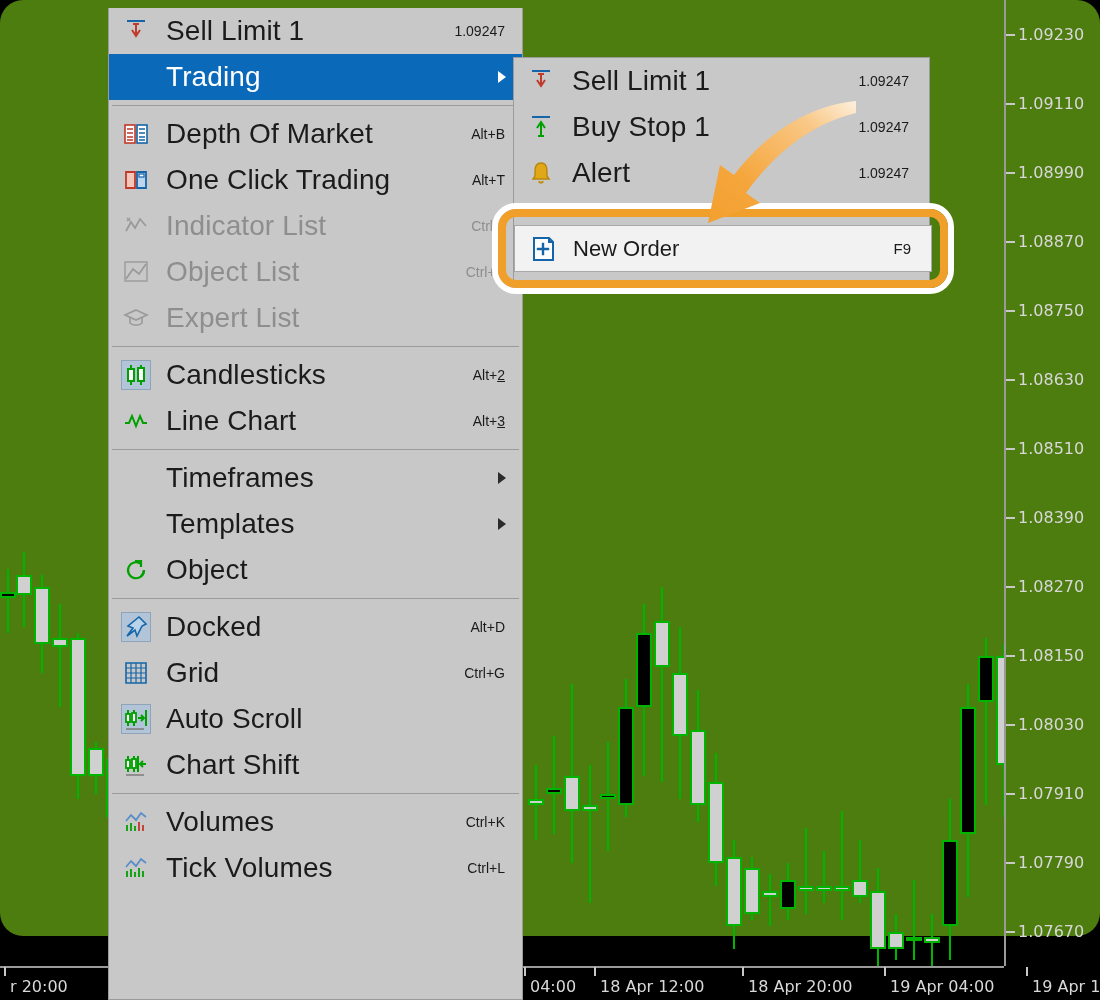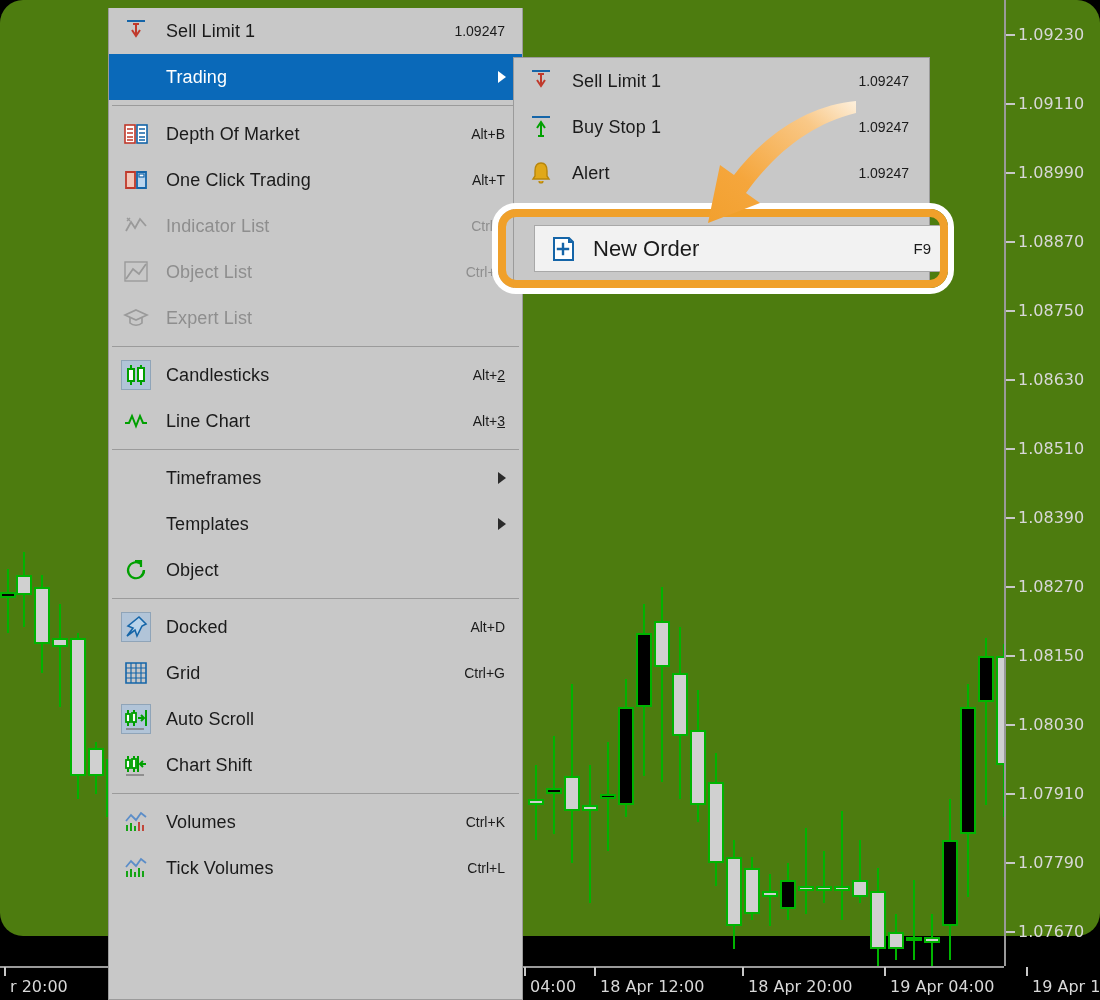--- a/index.html
+++ b/index.html
@@ -39,21 +39,21 @@
   
   #context-menu{
     position:absolute;left:108px;top:8px;width:415px;height:992px;
     background:#c8c8c8;border:1px solid #9b9b9b;border-top:none;
     box-sizing:border-box;overflow:hidden;
   }
   .mi{position:relative;height:46px;display:flex;align-items:center;box-sizing:border-box;}
   .mi .icon{position:absolute;left:12px;top:50%;margin-top:-15px;
     width:30px;height:30px;display:flex;align-items:center;justify-content:center;}
   .mi .icon.sel{background:#b1c4d8;border:1px solid #8fa4b8;box-sizing:border-box;}
-  .mi .label{margin-left:57px;font-size:18px;color:#1b1b1b;letter-spacing:.1px;}
+  .mi .label{margin-left:57px;font-size:28px;color:#1b1b1b;letter-spacing:.1px;}
   .mi .accel{position:absolute;right:17px;font-size:14px;color:#1b1b1b;}
   .mi .arrow{position:absolute;right:16px;width:0;height:0;
     border-left:8px solid #2b2b2b;border-top:6px solid transparent;border-bottom:6px solid transparent;}
   .mi.disabled .label,.mi.disabled .accel{color:#8e8e8e;}
   .mi.highlight{background:#0a69b9;}
   .mi.highlight .label{color:#ffffff;}
   .mi.highlight .arrow{border-left-color:#ffffff;}
   .sep{height:1px;background:#9b9b9b;margin:5px 3px;}
   .acc-u{text-decoration:underline;}
 
@@ -67,21 +67,21 @@
 
   
   #new-order-highlight{
     position:absolute;left:498px;top:209px;width:450px;height:79px;
     border:8px solid #f0a02a;border-radius:18px;box-sizing:border-box;
     box-shadow:0 0 0 6px #ffffff;
   }
   #new-order-row{
     position:absolute;left:514px;top:225px;width:418px;height:47px;
     background:#f2f2f2;border:1px solid #a8a8a8;box-sizing:border-box;
-    display:flex;align-items:center;margin-left:20px;
+    display:flex;align-items:center;
   }
   #new-order-row .label{margin-left:58px;font-size:22px;color:#1b1b1b;}
   #new-order-row .accel{position:absolute;right:20px;font-size:15px;color:#1b1b1b;}
   #new-order-row .icon{position:absolute;left:14px;top:50%;margin-top:-14px;width:28px;height:28px;}
 
   
   #arrow-annotation{position:absolute;left:660px;top:95px;width:200px;height:135px;pointer-events:none;}
 </style>
 </head>
 <body>

